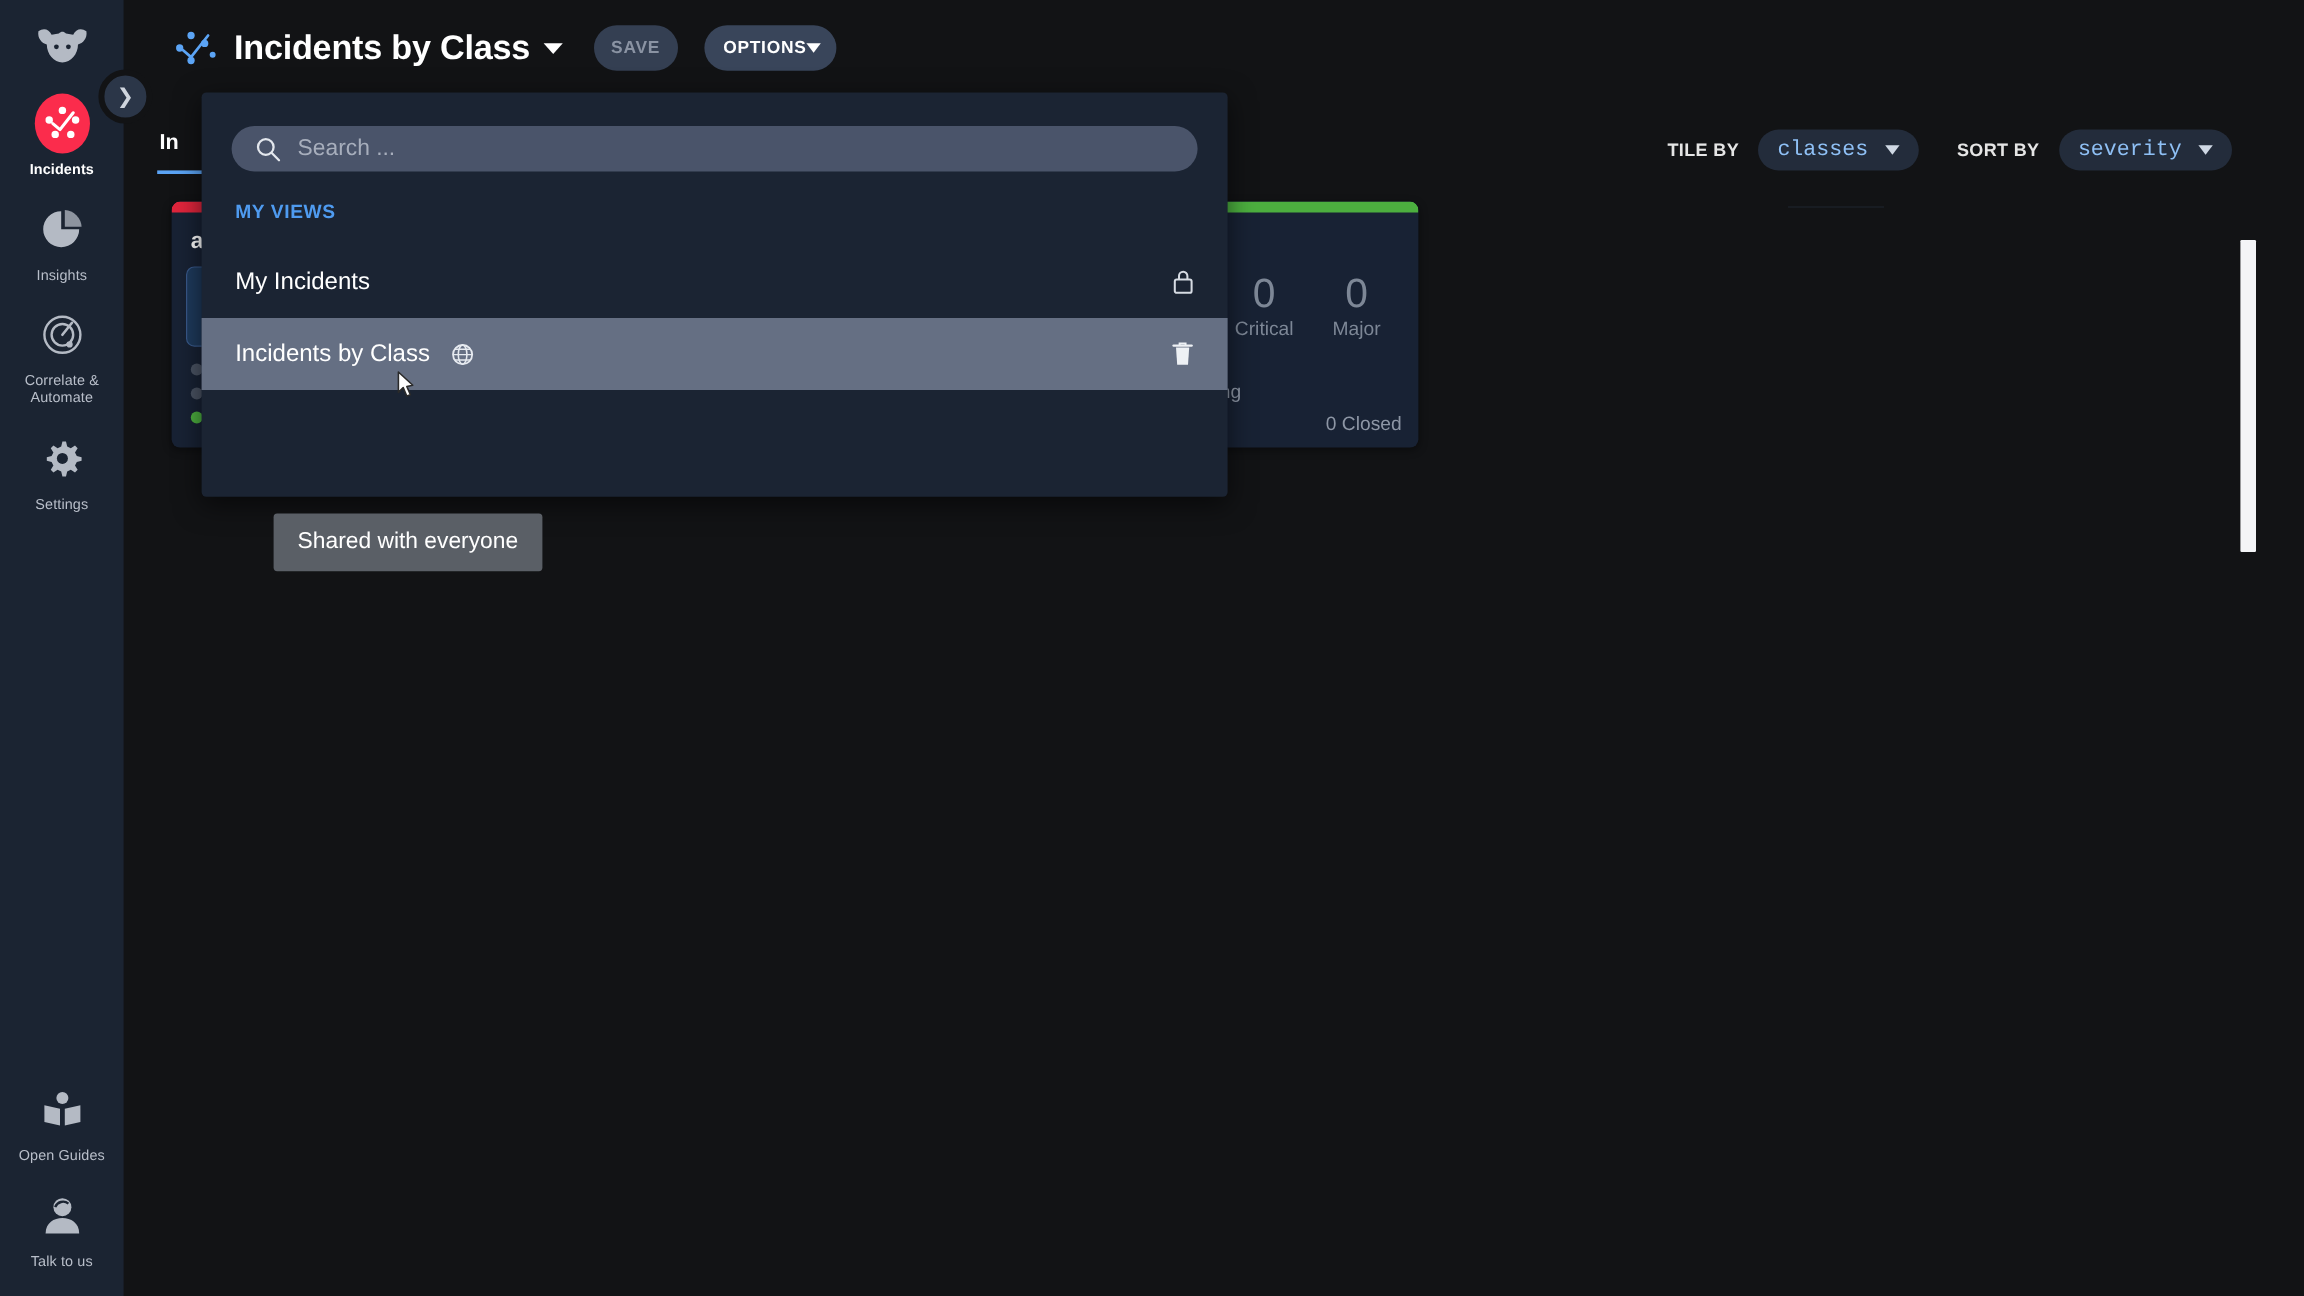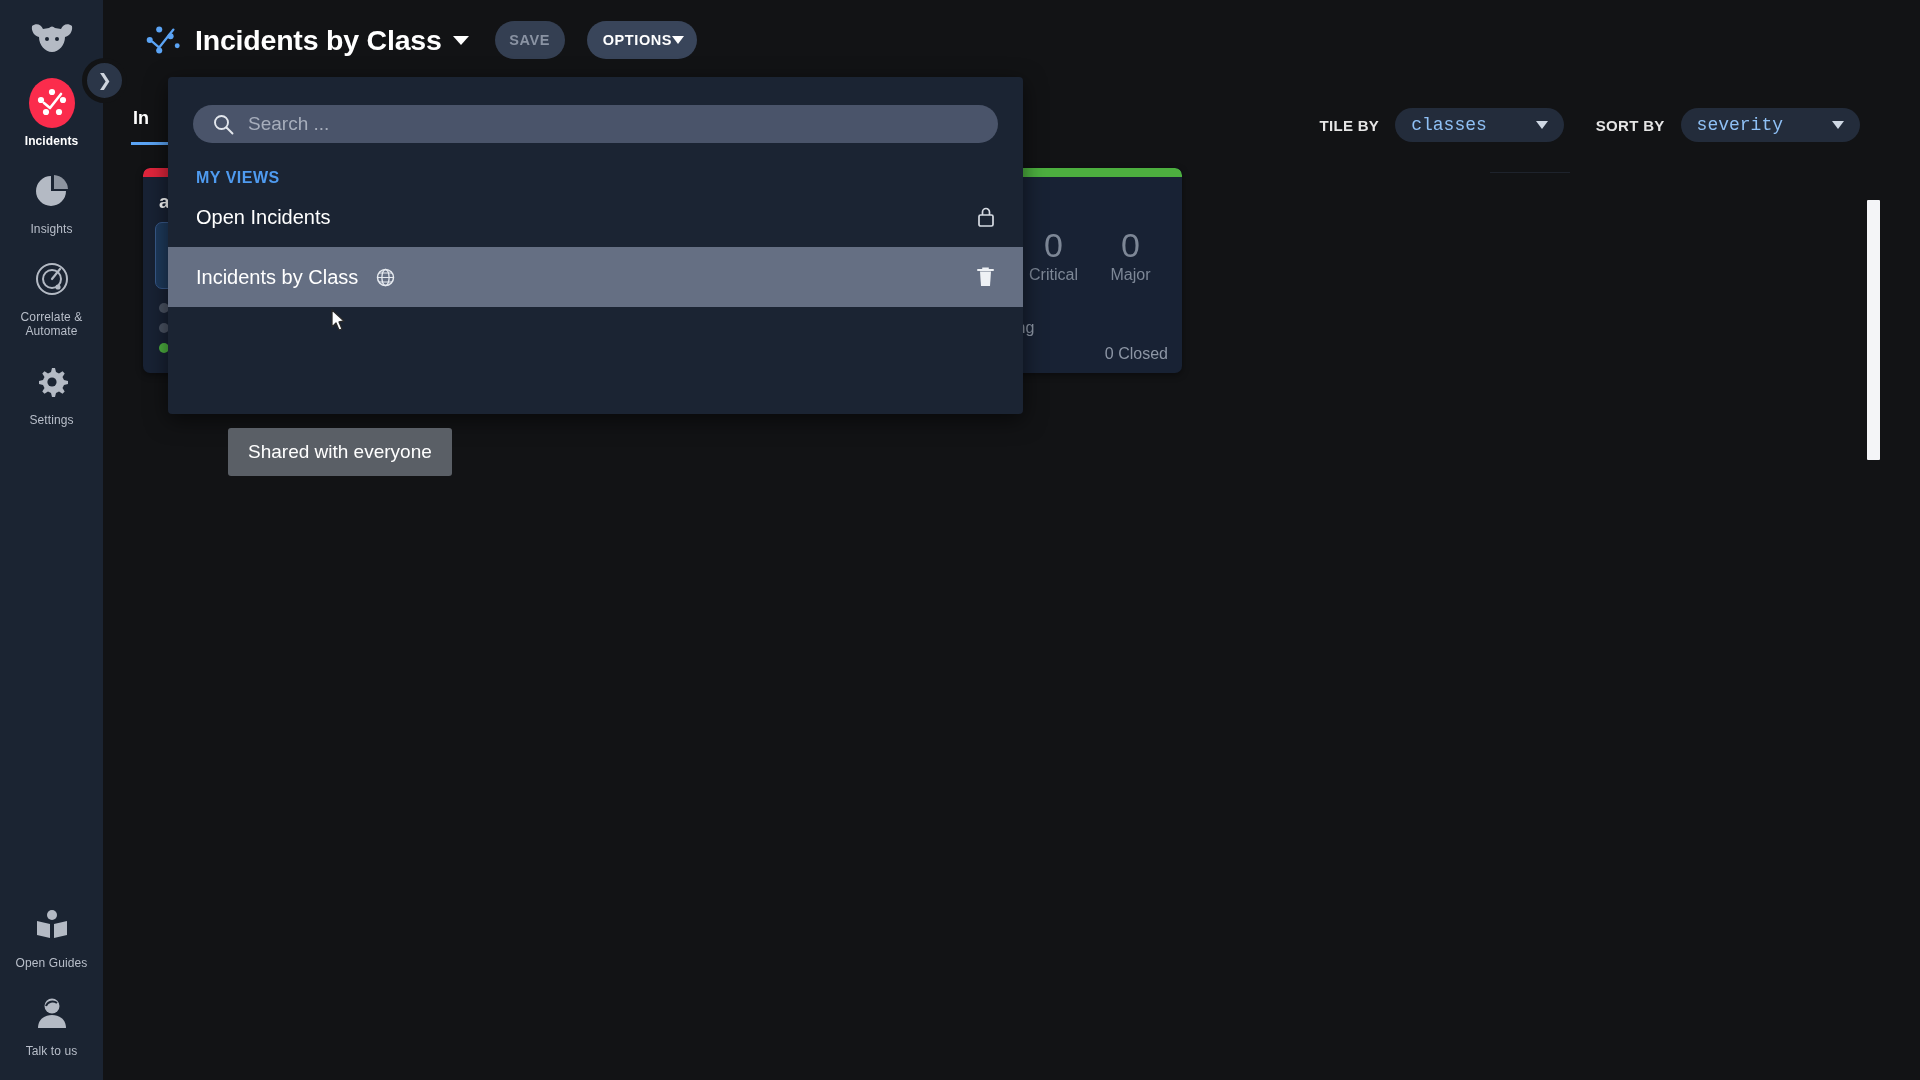--- a/index.html
+++ b/index.html
@@ -109,21 +109,21 @@
   .subbar { position: absolute; left: 103px; top: 80px; right: 0; height: 82px; }
   .tabs-left { position: absolute; left: 30px; top: 28px; display:flex; align-items:center; }
   .tab-label { font-size: 18px; color: #fff; font-weight: bold; }
   .tab-underline { position: absolute; left: 28px; top: 62px; width: 120px; height: 3px; background: #5ba4f5; }
   .controls-right { position: absolute; right: 60px; top: 28px; display: flex; align-items: center; }
   .ctl-label { font-size: 15px; font-weight: bold; color: #e5e5e5; letter-spacing: .3px; }
   .ctl-pill {
     margin-left: 16px; height: 34px; border-radius: 17px; background: #232c3b;
     display: flex; align-items: center; justify-content: space-between; padding: 0 16px;
     color: #8fc0f5; font-size: 18px; font-family: "Liberation Mono", monospace;
-    cursor: pointer; min-width: 120px; gap: 35px;
+    cursor: pointer; min-width: 120px;
   }
   .ctl-pill .caret-sm { border-top-color: #cfd8e4; margin-left: 14px; }
   .ctl-gap { margin-left: 32px; }
 
   
   .tile-area { position: absolute; left: 118px; top: 168px; right: 0; bottom: 0; }
   .card {
     position: absolute; top: 0; width: 256px; height: 205px;
     background: #182234; border-radius: 7px; overflow: hidden;
     box-shadow: 0 2px 7px rgba(0,0,0,.42);
@@ -465,32 +465,32 @@
         <svg width="21" height="21" viewBox="0 0 21 21">
           <circle cx="8.5" cy="8.5" r="6.5" stroke="#e3e7ed" stroke-width="1.9" fill="none"></circle>
           <path d="M13.5 13.5 L19.5 19.5" stroke="#e3e7ed" stroke-width="1.9" stroke-linecap="round"></path>
         </svg>
       </span>
       <input class="search-input" type="text" placeholder="Search ..." style="">
     </div>
 
     <div class="section-label">MY VIEWS</div>
 
-
-    <div class="view-row">
-      <span class="view-name">Open Incidents</span>
+    <div class="view-row" style="margin-top:18px">
+      <span class="view-name">My Incidents</span>
       <span class="row-right">
         <span style="display:flex">
           <svg width="18" height="22" viewBox="0 0 18 22">
             <rect x="2" y="9" width="14" height="11" rx="1.6" stroke="#d6dbe3" stroke-width="1.7" fill="none"></rect>
             <path d="M5.5 9 V6 a3.5 3.5 0 0 1 7 0 V9" stroke="#d6dbe3" stroke-width="1.7" fill="none"></path>
           </svg>
         </span>
       </span>
     </div>
+
 
     <div class="view-row hl">
       <span class="view-name">Incidents by Class</span>
       <span class="globe">
         <svg width="19" height="19" viewBox="0 0 19 19">
           <circle cx="9.5" cy="9.5" r="8" stroke="#e6eaf0" stroke-width="1.5" fill="none"></circle>
           <ellipse cx="9.5" cy="9.5" rx="3.6" ry="8" stroke="#e6eaf0" stroke-width="1.3" fill="none"></ellipse>
           <path d="M1.5 9.5 H17.5 M3 5 H16 M3 14 H16" stroke="#e6eaf0" stroke-width="1.2"></path>
         </svg>
       </span>

